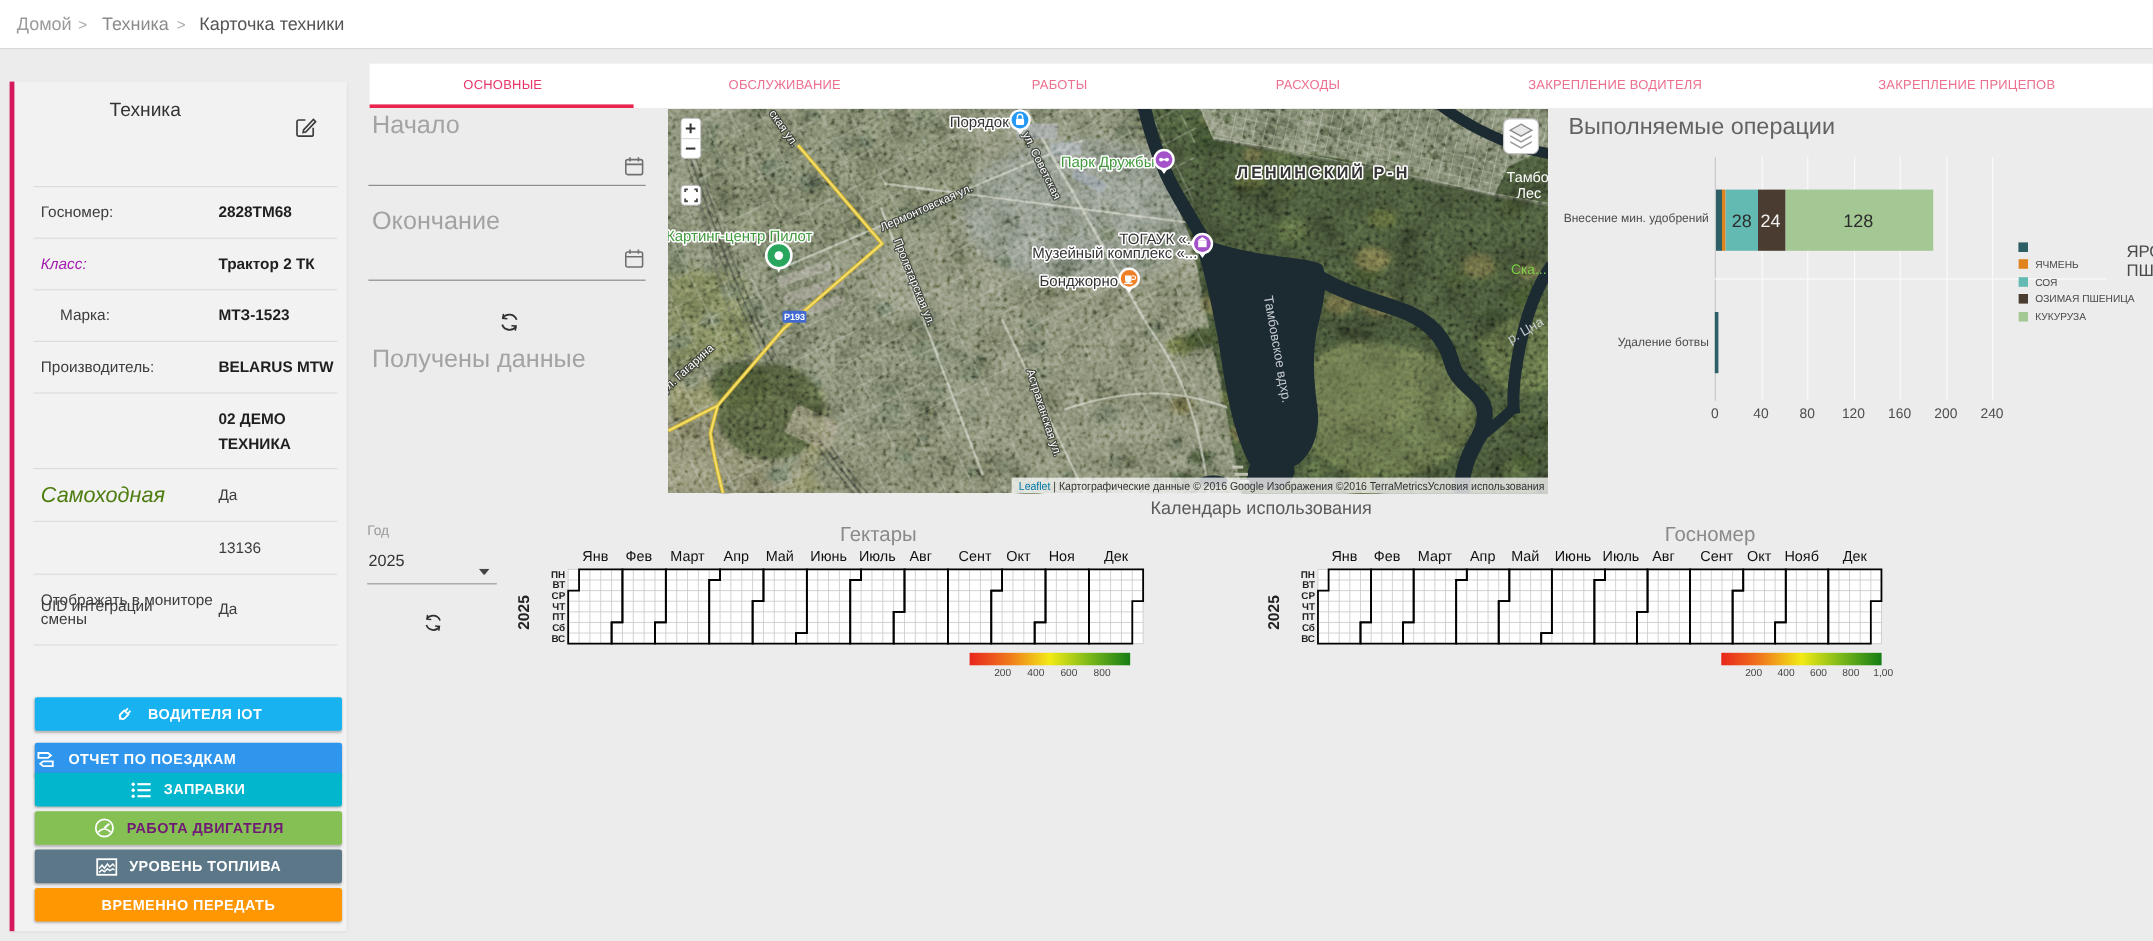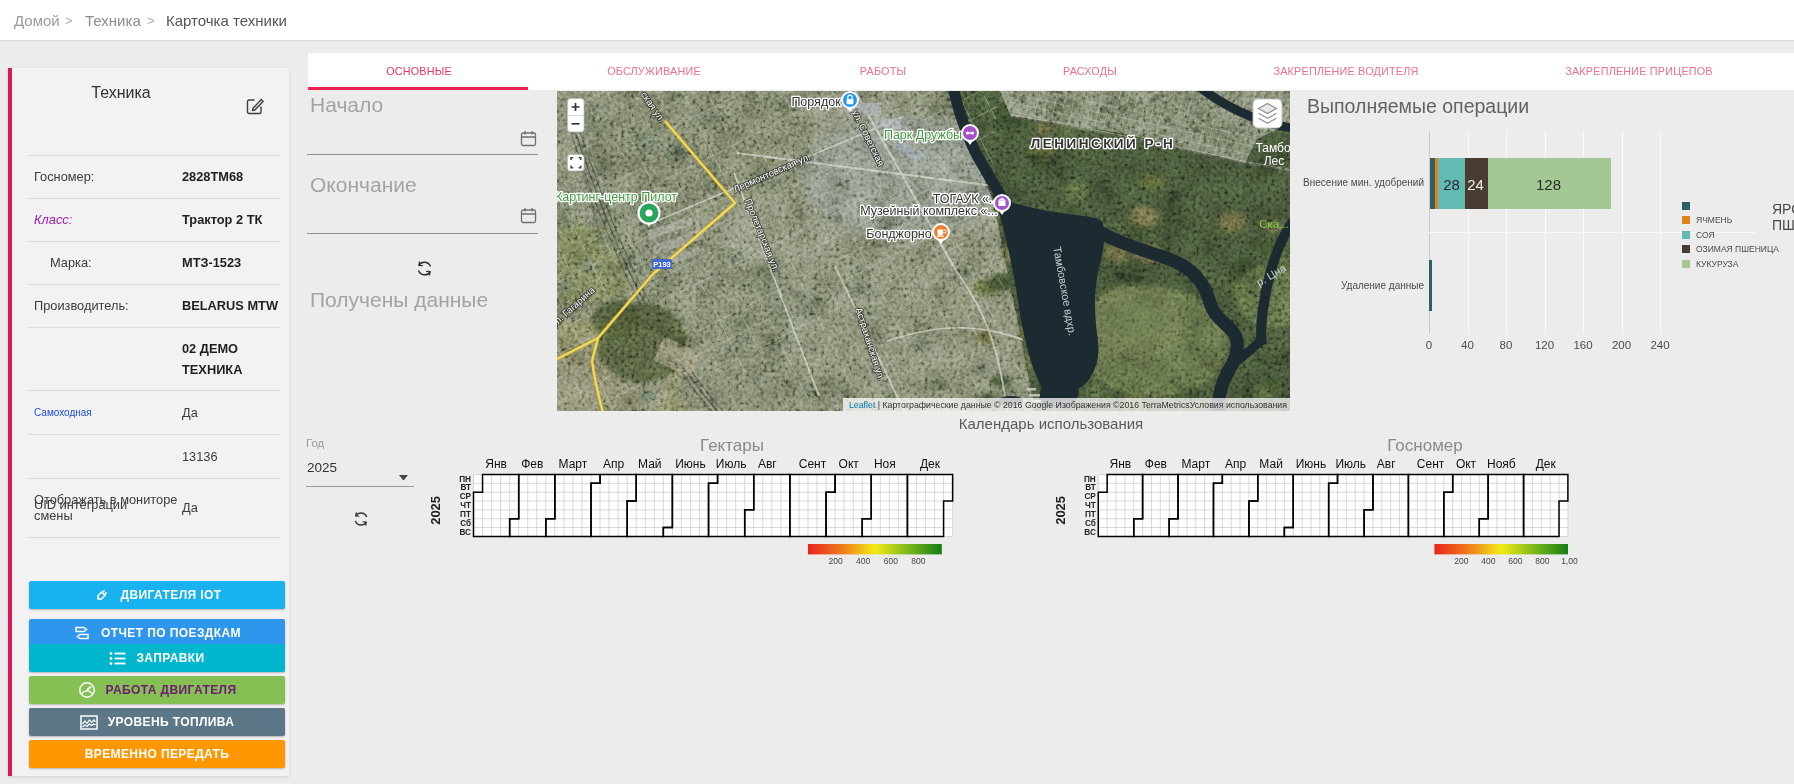--- a/index.html
+++ b/index.html
@@ -26,40 +26,40 @@
     <div class="abs" style="left:170px;top:129.5px;height:43px;width:104px;display:flex;align-items:center;font-size:12.8px;font-weight:bold;color:#1f1f1f;line-height:21px">Трактор 2 ТК</div>
     <div class="abs" style="left:16px;top:172.5px;width:253px;height:43px;border-top:1px solid #dcdcdc"></div>
     <div class="abs" style="left:22px;top:172.5px;height:43px;width:150px;display:flex;align-items:center;font-size:12.8px;color:#3c3c3c;margin-left:16px;">Марка:</div>
     <div class="abs" style="left:170px;top:172.5px;height:43px;width:104px;display:flex;align-items:center;font-size:12.8px;font-weight:bold;color:#1f1f1f;line-height:21px">МТЗ-1523</div>
     <div class="abs" style="left:16px;top:215.5px;width:253px;height:43.5px;border-top:1px solid #dcdcdc"></div>
     <div class="abs" style="left:22px;top:215.5px;height:43.5px;width:150px;display:flex;align-items:center;font-size:12.8px;color:#3c3c3c;">Производитель:</div>
     <div class="abs" style="left:170px;top:215.5px;height:43.5px;width:104px;display:flex;align-items:center;font-size:12.8px;font-weight:bold;color:#1f1f1f;line-height:21px">BELARUS MTW</div>
     <div class="abs" style="left:16px;top:259.0px;width:253px;height:63px;border-top:1px solid #dcdcdc"></div>
     <div class="abs" style="left:170px;top:259.0px;height:63px;width:104px;display:flex;align-items:center;font-size:12.8px;font-weight:bold;color:#1f1f1f;line-height:21px">02 ДЕМО<br>ТЕХНИКА</div>
     <div class="abs" style="left:16px;top:322.0px;width:253px;height:44px;border-top:1px solid #dcdcdc"></div>
-    <div class="abs" style="left:22px;top:322.0px;height:44px;width:150px;display:flex;align-items:center;font-size:10px;color:#1d4ed8;">Самоходная</div>
+    <div class="abs" style="left:22px;top:322.0px;height:44px;width:150px;display:flex;align-items:center;font-size:18px;color:#4d7c0f;font-style:italic;">Самоходная</div>
     <div class="abs" style="left:170px;top:322.0px;height:44px;width:104px;display:flex;align-items:center;font-size:12.8px;color:#3c3c3c;line-height:21px">Да</div>
     <div class="abs" style="left:16px;top:366.0px;width:253px;height:44px;border-top:1px solid #dcdcdc"></div>
     <div class="abs" style="left:22px;top:366.0px;height:44px;width:150px;display:flex;align-items:center;font-size:12.8px;color:#3c3c3c;margin-top:48px;">UID интеграции</div>
     <div class="abs" style="left:170px;top:366.0px;height:44px;width:104px;display:flex;align-items:center;font-size:12.8px;color:#3c3c3c;line-height:21px">13136</div>
     <div class="abs" style="left:16px;top:410.0px;width:253px;height:59px;border-top:1px solid #dcdcdc"></div>
     <div class="abs" style="left:22px;top:410.0px;height:59px;width:150px;display:flex;align-items:center;font-size:12.8px;color:#3c3c3c;line-height:16px;">Отображать в мониторе смены</div>
     <div class="abs" style="left:170px;top:410.0px;height:59px;width:104px;display:flex;align-items:center;font-size:12.8px;color:#3c3c3c;line-height:21px">Да</div>
     <div class="abs" style="left:16px;top:469px;width:253px;border-top:1px solid #dcdcdc"></div>
     <div class="abs" style="left:17px;top:513px;width:256px;height:28px;background:#18b2f0;border-radius:2px;display:flex;align-items:center;justify-content:center;color:#fff;font-size:12px;font-weight:600;letter-spacing:0.4px;box-shadow:0 1px 2px rgba(0,0,0,0.25)">
       <svg width="18" height="18" viewBox="0 0 18 18" fill="none" stroke="#fff" stroke-width="1.5">
         <g transform="rotate(45 9 9)">
           <path d="M6.6,7.2 h4.8 v4.2 a2.4,2.4 0 0 1 -2.4,2.4 a2.4,2.4 0 0 1 -2.4,-2.4 Z"></path>
           <path d="M7.5,7 V3.8 M10.5,7 V3.8 M9,13.8 v1.6"></path>
         </g>
       </svg>
       <span style="width:10px"></span>
-      <span>ДВИГАТЕЛЯ IOT</span>
+      <span>ВОДИТЕЛЯ IOT</span>
     </div>
-    <div class="abs" style="left:17px;top:551px;width:256px;height:28px;background:#2e96ed;border-radius:2px;display:flex;align-items:center;justify-content:center;color:#fff;font-size:12px;font-weight:600;letter-spacing:0.4px;box-shadow:0 1px 2px rgba(0,0,0,0.25)">
+    <div class="abs" style="left:17px;top:551px;width:256px;height:28px;background:#2e96ed;border-radius:2px;display:flex;align-items:center;color:#fff;font-size:12px;font-weight:600;letter-spacing:0.4px;box-shadow:0 1px 2px rgba(0,0,0,0.25)">
       <svg width="18" height="16" viewBox="0 0 18 16" fill="none" stroke="#fff" stroke-width="1.5">
         <path d="M2,5.5 h8 l2.5,-2 -2.5,-2 h-8 Z" transform="translate(1,1)"></path>
         <path d="M15,12.5 h-8 l-2.5,-2 2.5,-2 h8 Z" transform="translate(0,1)"></path>
       </svg>
       <span style="width:10px"></span>
       <span>ОТЧЕТ ПО ПОЕЗДКАМ</span>
     </div>
     <div class="abs" style="left:17px;top:576px;width:256px;height:28px;background:#02b6cd;border-radius:2px;display:flex;align-items:center;justify-content:center;color:#fff;font-size:12px;font-weight:600;letter-spacing:0.4px;box-shadow:0 1px 2px rgba(0,0,0,0.25)">
       <svg width="17" height="15" viewBox="0 0 17 15">
         <g fill="#fff">
@@ -628,21 +628,21 @@
 <div class="abs" style="left:1430.0px;top:158px;width:4.8px;height:51px;background:#2d5f66"></div>
 <div class="abs" style="left:1434.8px;top:158px;width:2.9px;height:51px;background:#e0831f"></div>
 <div class="abs" style="left:1437.7px;top:158px;width:26.9px;height:51px;background:#62bab3"></div>
 <div class="abs" style="left:1464.7px;top:158px;width:23.1px;height:51px;background:#4a3c30"></div>
 <div class="abs" style="left:1487.8px;top:158px;width:123.2px;height:51px;background:#a3c893"></div>
 <div class="abs" style="left:1438px;top:176px;width:27px;text-align:center;font-size:15px;color:#2c2c2c">28</div>
 <div class="abs" style="left:1464px;top:176px;width:23px;text-align:center;font-size:15px;color:#f0f0f0">24</div>
 <div class="abs" style="left:1487px;top:176px;width:123px;text-align:center;font-size:15px;color:#2c2c2c">128</div>
 <div class="abs" style="left:1429px;top:260px;width:3px;height:51px;background:#2d5f66"></div>
 <div class="abs" style="left:1270px;top:177px;width:154px;text-align:right;font-size:10px;color:#4c4c4c;white-space:nowrap;direction:rtl">Внесение мин. удобрений</div>
-<div class="abs" style="left:1270px;top:280px;width:154px;text-align:right;font-size:10px;color:#4c4c4c;white-space:nowrap">Удаление данные</div>
+<div class="abs" style="left:1270px;top:280px;width:154px;text-align:right;font-size:10px;color:#4c4c4c;white-space:nowrap">Удаление ботвы</div>
 <div class="abs" style="left:1409.0px;top:339px;width:40px;text-align:center;font-size:11.5px;color:#4c4c4c">0</div>
 <div class="abs" style="left:1447.5px;top:339px;width:40px;text-align:center;font-size:11.5px;color:#4c4c4c">40</div>
 <div class="abs" style="left:1486.0px;top:339px;width:40px;text-align:center;font-size:11.5px;color:#4c4c4c">80</div>
 <div class="abs" style="left:1524.5px;top:339px;width:40px;text-align:center;font-size:11.5px;color:#4c4c4c">120</div>
 <div class="abs" style="left:1563.0px;top:339px;width:40px;text-align:center;font-size:11.5px;color:#4c4c4c">160</div>
 <div class="abs" style="left:1601.5px;top:339px;width:40px;text-align:center;font-size:11.5px;color:#4c4c4c">200</div>
 <div class="abs" style="left:1640.0px;top:339px;width:40px;text-align:center;font-size:11.5px;color:#4c4c4c">240</div>
 <div class="abs" style="left:1682px;top:202.0px;width:8px;height:8px;background:#2d5f66"></div>
 <div class="abs" style="left:1772px;top:201.0px;font-size:14px;color:#4a4a4a">ЯРОВАЯ ПШЕНИЦА</div>
 <div class="abs" style="left:1682px;top:216.4px;width:8px;height:8px;background:#e0831f"></div>

